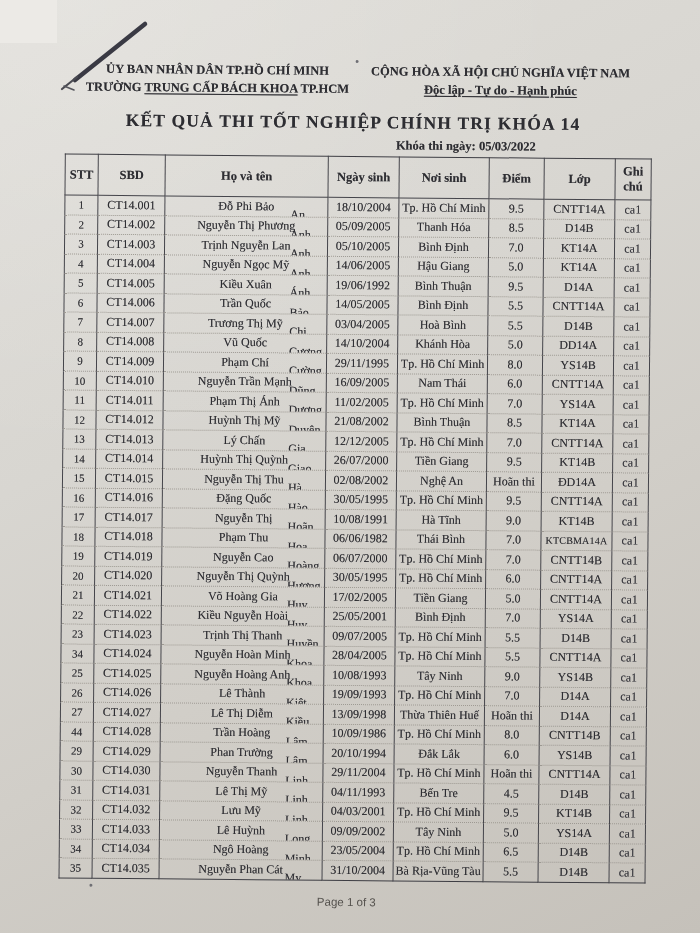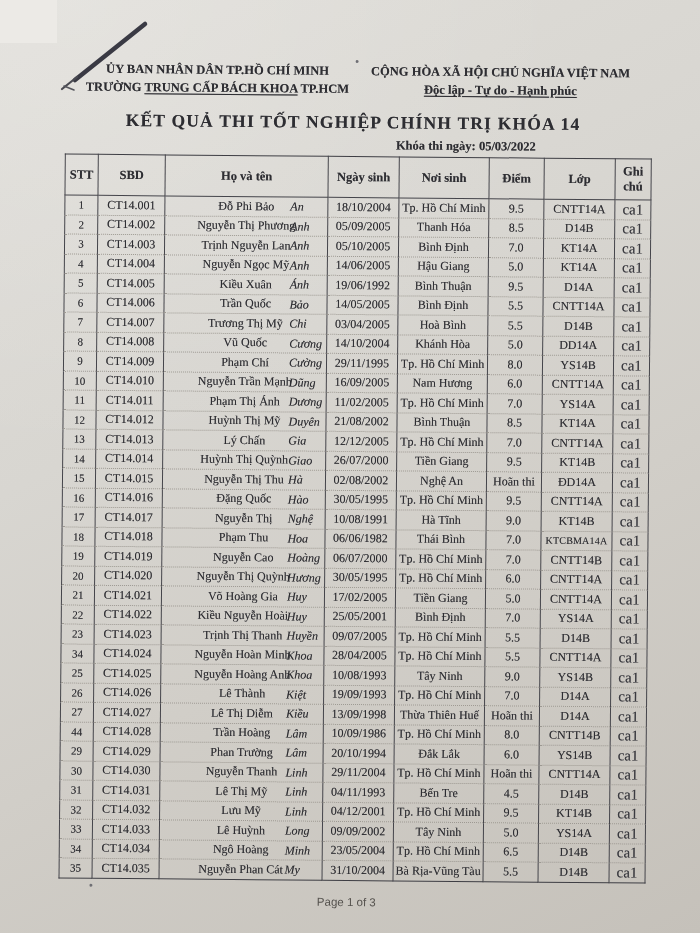--- a/index.html
+++ b/index.html
@@ -38,23 +38,23 @@
     font-size:12.5px;font-weight:bold;height:40px;padding:0 2px;line-height:15px;
   }
   table.results td{
     border-left:1px solid #45454b;border-right:1px solid #45454b;
     border-bottom:1px dotted #9d9992;
     height:18.5px;padding:0 2px;text-align:center;white-space:nowrap;overflow:hidden;
   }
   table.results tr:last-child td{border-bottom:1.5px solid #3e3e44;}
   td.c-stt{font-size:11px;}
   td.c-name{text-align:left;padding-left:5px;position:relative;}
-  td.c-name .ten{position:absolute;left:125px;top:0;line-height:18.5px;font-style:italic;}
+  td.c-name .ten{position:absolute;left:125px;top:8px;line-height:18.5px;}
   td.c-lop.small{font-size:10px;letter-spacing:.2px;}
-  td.c-note{font-size:15px;color:#3a3a40;margin-left:12px;}
+  td.c-note{font-size:12px;color:#3a3a40;margin-left:12px;}
 
   .footer{position:absolute;left:0;top:896px;width:700px;text-align:center;font-size:11.5px;color:#55524e;font-family:"Liberation Sans","DejaVu Sans",sans-serif;}
 </style>
 </head>
 <body>
 
 <div class="corner-patch"></div>
 <svg class="pen-mark" width="120" height="90" viewBox="0 0 120 90">
   <path d="M105 12 L35 68" stroke="#3a3a44" stroke-width="4.5" stroke-linecap="round" fill="none"></path>
   <path d="M37 65 L22 77" stroke="#4a4a52" stroke-width="2.2" stroke-linecap="round" fill="none"></path>
@@ -191,21 +191,21 @@
           <td class="c-place">Tp. Hồ Chí Minh</td>
           <td class="c-score">8.0</td>
           <td class="c-lop">YS14B</td>
           <td class="c-note">ca1</td>
         </tr>
         <tr>
           <td class="c-stt">10</td>
           <td class="c-sbd">CT14.010</td>
           <td class="c-name"><span>Nguyễn Trần Mạnh</span><span class="ten">Dũng</span></td>
           <td class="c-date">16/09/2005</td>
-          <td class="c-place">Nam Hương</td>
+          <td class="c-place">Nam Thái</td>
           <td class="c-score">6.0</td>
           <td class="c-lop">CNTT14A</td>
           <td class="c-note">ca1</td>
         </tr>
         <tr>
           <td class="c-stt">11</td>
           <td class="c-sbd">CT14.011</td>
           <td class="c-name"><span>Phạm Thị Ánh</span><span class="ten">Dương</span></td>
           <td class="c-date">11/02/2005</td>
           <td class="c-place">Tp. Hồ Chí Minh</td>
@@ -259,21 +259,21 @@
           <td class="c-name"><span>Đặng Quốc</span><span class="ten">Hào</span></td>
           <td class="c-date">30/05/1995</td>
           <td class="c-place">Tp. Hồ Chí Minh</td>
           <td class="c-score">9.5</td>
           <td class="c-lop">CNTT14A</td>
           <td class="c-note">ca1</td>
         </tr>
         <tr>
           <td class="c-stt">17</td>
           <td class="c-sbd">CT14.017</td>
-          <td class="c-name"><span>Nguyễn Thị</span><span class="ten">Nghệ</span></td>
+          <td class="c-name"><span>Nguyễn Thị</span><span class="ten">Hoãn</span></td>
           <td class="c-date">10/08/1991</td>
           <td class="c-place">Hà Tĩnh</td>
           <td class="c-score">9.0</td>
           <td class="c-lop">KT14B</td>
           <td class="c-note">ca1</td>
         </tr>
         <tr>
           <td class="c-stt">18</td>
           <td class="c-sbd">CT14.018</td>
           <td class="c-name"><span>Phạm Thu</span><span class="ten">Hoa</span></td>
@@ -410,21 +410,21 @@
           <td class="c-date">04/11/1993</td>
           <td class="c-place">Bến Tre</td>
           <td class="c-score">4.5</td>
           <td class="c-lop">D14B</td>
           <td class="c-note">ca1</td>
         </tr>
         <tr>
           <td class="c-stt">32</td>
           <td class="c-sbd">CT14.032</td>
           <td class="c-name"><span>Lưu Mỹ</span><span class="ten">Linh</span></td>
-          <td class="c-date">04/12/2001</td>
+          <td class="c-date">04/03/2001</td>
           <td class="c-place">Tp. Hồ Chí Minh</td>
           <td class="c-score">9.5</td>
           <td class="c-lop">KT14B</td>
           <td class="c-note">ca1</td>
         </tr>
         <tr>
           <td class="c-stt">33</td>
           <td class="c-sbd">CT14.033</td>
           <td class="c-name"><span>Lê Huỳnh</span><span class="ten">Long</span></td>
           <td class="c-date">09/09/2002</td>

